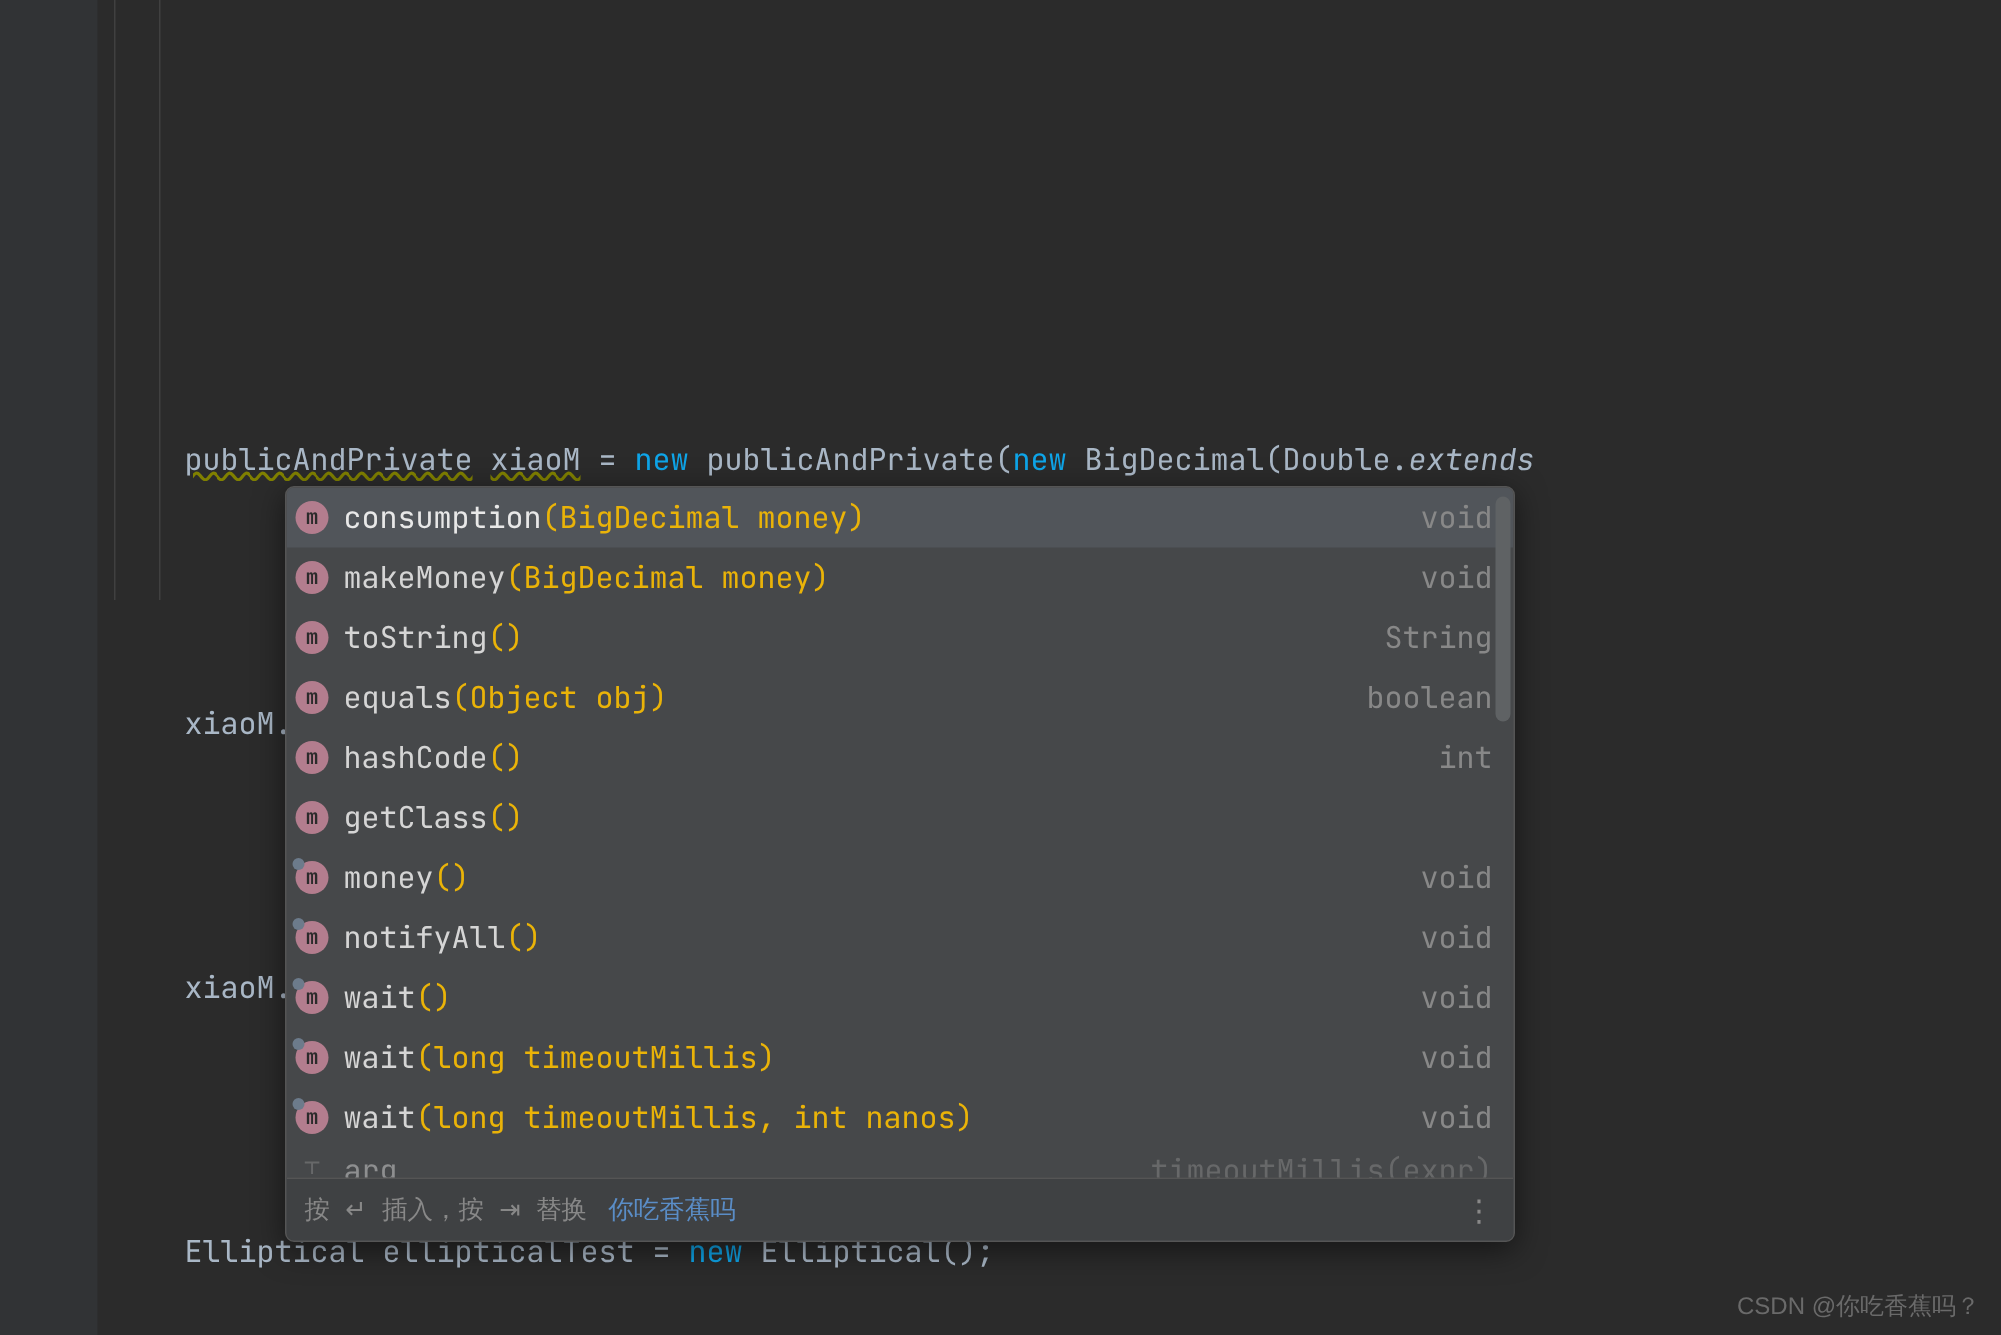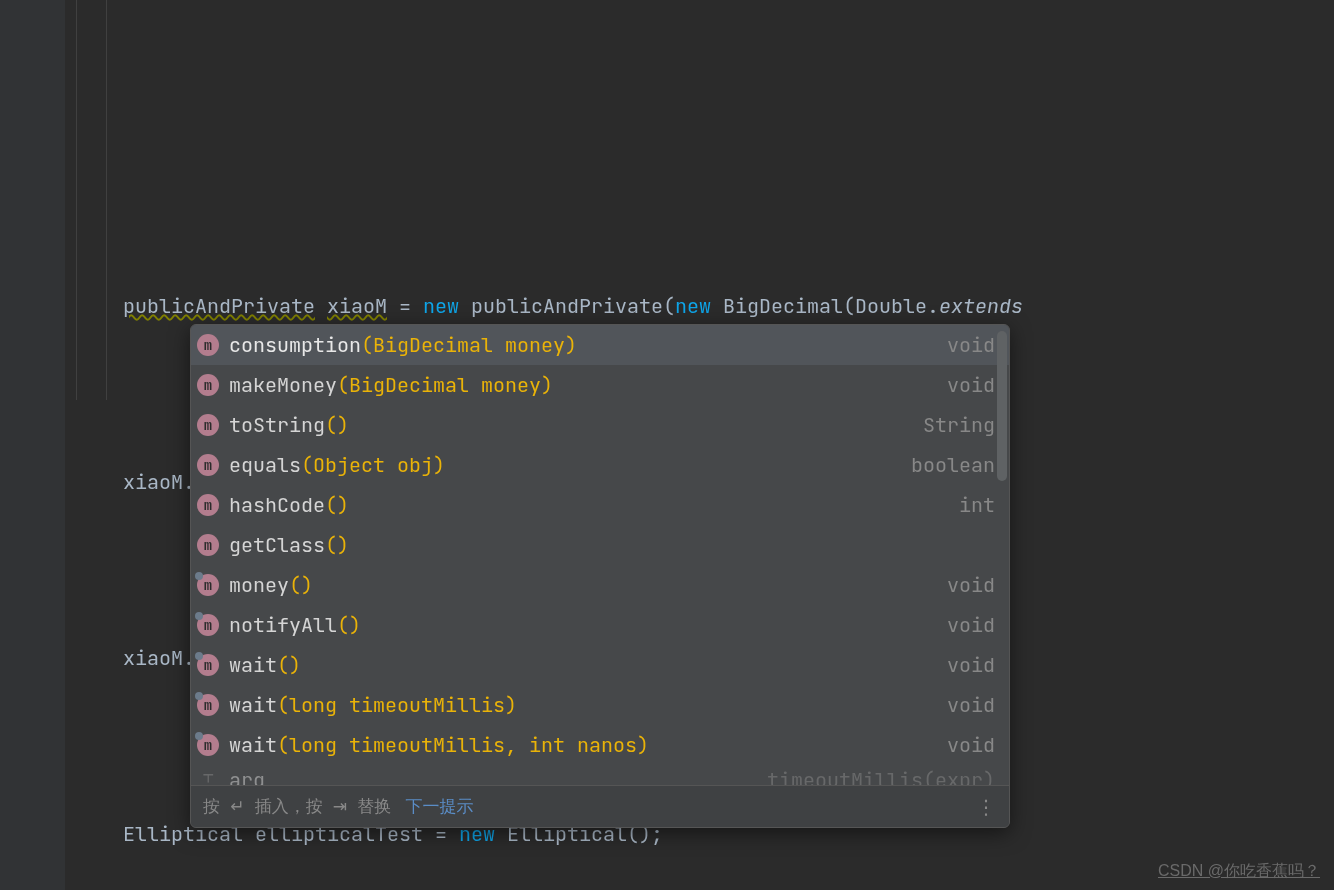--- a/index.html
+++ b/index.html
@@ -132,21 +132,20 @@
       background: #5f6264;
       border-radius: 5px;
     }
     .watermark {
       position: absolute;
       bottom: 8px;
       right: 14px;
       color: #6a6a6a;
       font-size: 16px;
       font-family: sans-serif;
-      text-decoration: underline;
     }
     .cutoff-item {
       opacity: 0.5;
       height: 24px !important;
       overflow: hidden;
       align-items: flex-start;
       padding-top: 2px;
     }
     .icon-t {
       width: 22px; height: 22px;
@@ -257,18 +256,18 @@
         <span class="comp-ret">void</span>
       </div>
       <div class="popup-item cutoff-item">
         <span class="icon-t">⊤</span>
         <span class="comp-name">arg</span>
         <span class="comp-ret">timeoutMillis(expr)</span>
       </div>
       <div class="scrollbar"></div>
   </div>
   <div class="popup-footer">
-    <span><span>按 </span><span class="glyph">↵</span><span> 插入，按 </span><span class="glyph">⇥</span><span> 替换 </span><span class="link">下一提示</span></span>
+    <span><span>按 </span><span class="glyph">↵</span><span> 插入，按 </span><span class="glyph">⇥</span><span> 替换 </span><span class="link">你吃香蕉吗</span></span>
     <span class="dots">⋮</span>
   </div>
 </div>
 
 <div class="watermark">CSDN @你吃香蕉吗？</div>
 
 </body></html>

